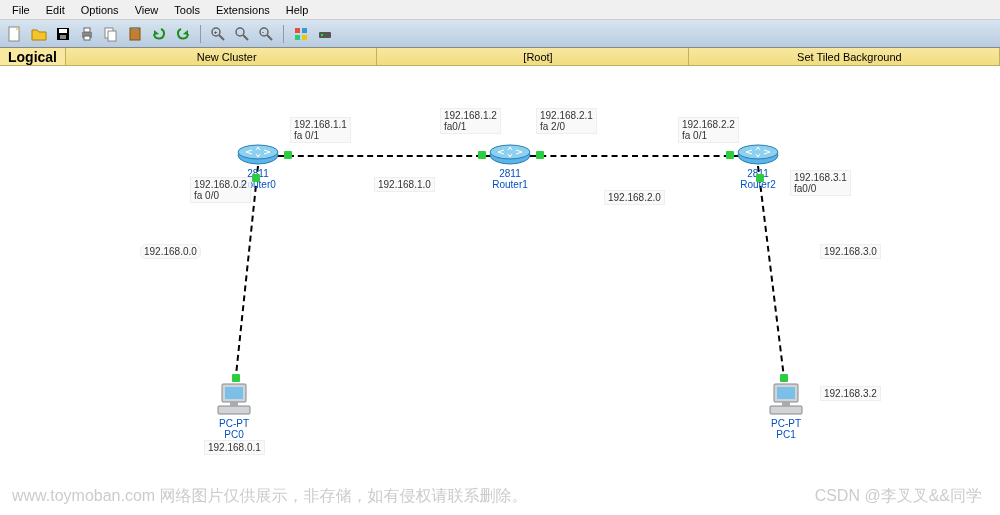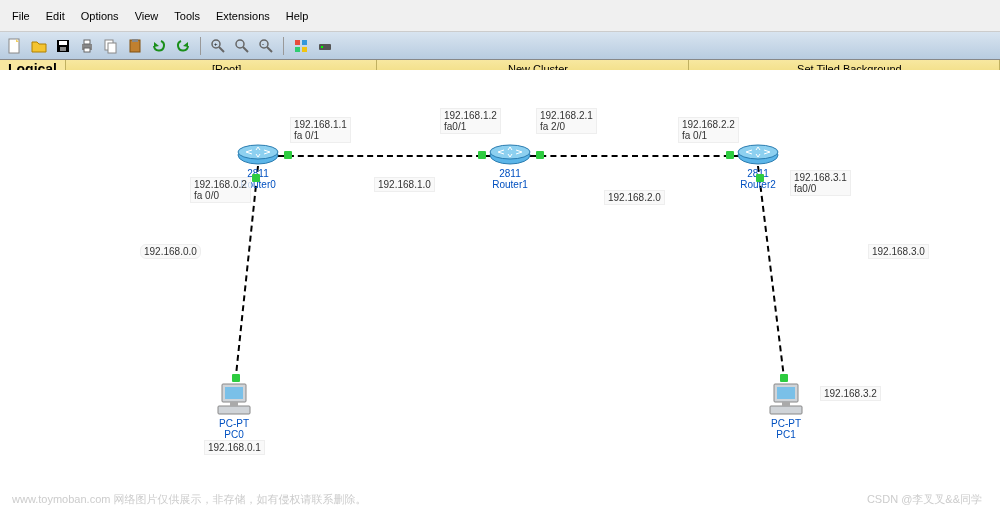--- a/index.html
+++ b/index.html
@@ -1,18 +1,18 @@
 <!DOCTYPE html>
 <html><head>
 <meta charset="utf-8">
 <style>
   * { margin: 0; padding: 0; box-sizing: border-box; font-family: Arial, sans-serif; }
   body { width: 1000px; height: 515px; overflow: hidden; background: #fff; position: relative; }
   
-  .menubar { height: 32px; background: #f0f0f0; display: flex; align-items: center; padding: 0 4px; font-size: 11px; border-bottom: 1px solid #ccc; }
+  .menubar { height: 20px; background: #f0f0f0; display: flex; align-items: center; padding: 0 4px; font-size: 11px; border-bottom: 1px solid #ccc; }
   .menubar span { padding: 2px 8px; cursor: default; }
   
   .toolbar { height: 28px; background: linear-gradient(#d8e4f0, #b8cce0); display: flex; align-items: center; padding: 2px 4px; gap: 2px; border-bottom: 1px solid #888; }
   .toolbar-btn { width: 22px; height: 22px; display: flex; align-items: center; justify-content: center; cursor: pointer; border: 1px solid transparent; border-radius: 2px; }
   .toolbar-sep { width: 1px; height: 18px; background: #999; margin: 0 4px; }
   
   .secondbar { height: 18px; background: linear-gradient(#f8e8a0, #f0dc80); display: flex; align-items: stretch; font-size: 11px; border-bottom: 1px solid #c0b060; gap: 11px; }
   .sb-logical { font-weight: bold; font-size: 14px; padding: 2px 8px; background: #f8e8a0; border-right: 1px solid #c0b060; display:flex; align-items:center; }
   .sb-item { flex: 1; display: flex; align-items: center; justify-content: center; border-right: 1px solid #c0b060; cursor: pointer; }
   .sb-item.disabled { color: #999; }
@@ -23,21 +23,21 @@
   .wire { position: absolute; border-top: 2px dashed #000; transform-origin: left center; z-index: 1; }
   .dot-g { position: absolute; width: 8px; height: 8px; background: #2ecc40; border-radius: 1px; z-index: 3; margin-left:-4px; margin-top:-4px; }
   
   .device { position: absolute; z-index: 2; text-align: center; font-size: 10px; color: #333; }
   .router-icon { width: 44px; height: 22px; margin: 0 auto; }
   .pc-icon { width: 36px; height: 34px; margin: 0 auto; }
   .dev-label { color: #0050c0; font-size: 10px; line-height: 1.1; }
   
   .ip-label { position: absolute; font-size: 10px; color: #333; background: rgba(248,248,248,0.8); padding: 1px 3px; border: 1px solid #eee; z-index:4; white-space: pre; line-height:1.1; }
   
-  .watermark { position: absolute; font-size: 11px; color: #ccc; }
+  .watermark { position: absolute; font-size: 16px; color: #ccc; }
   .wm1 { left: 12px; bottom: 8px; }
   .wm2 { right: 18px; bottom: 8px; }
 </style>
 </head>
 <body>
 
 <div class="menubar">
   <span>File</span>
   <span>Edit</span>
   <span>Options</span>
@@ -130,22 +130,22 @@
   <div class="toolbar-btn">
       <svg width="16" height="16">
         <rect x="2" y="6" width="12" height="6" fill="#555" rx="1"></rect>
         <rect x="4" y="8" width="2" height="2" fill="#0f0"></rect>
       </svg>
     </div>
 </div>
 
 <div class="secondbar">
   <div class="sb-logical">Logical</div>
+  <div class="sb-item">New Cluster</div>
   <div class="sb-item">[Root]</div>
-  <div class="sb-item">New Cluster</div>
   <div class="sb-item">Set Tiled Background</div>
 </div>
 
 <div class="sb-tab">
   <svg width="24" height="14">
       <circle cx="7" cy="7" r="3" fill="none" stroke="#888"></circle>
       <line x1="10" y1="7" x2="18" y2="7" stroke="#888"></line>
       <circle cx="18" cy="7" r="2" fill="#888"></circle>
     </svg>
 </div>
@@ -229,21 +229,21 @@
   <div class="ip-label" style="left:536px; top:38px;">192.168.2.1
 fa 2/0</div>
   <div class="ip-label" style="left:678px; top:47px;">192.168.2.2
 fa 0/1</div>
   <div class="ip-label" style="left:790px; top:100px;">192.168.3.1
 fa0/0</div>
 
   <div class="ip-label" style="left:140px; top:174px;border-radius:6px;">192.168.0.0</div>
   <div class="ip-label" style="left:374px; top:107px;">192.168.1.0</div>
   <div class="ip-label" style="left:604px; top:120px;">192.168.2.0</div>
-  <div class="ip-label" style="left:868px; top:174px;">192.168.3.0</div>
+  <div class="ip-label" style="left:820px; top:174px;">192.168.3.0</div>
 
   <div class="ip-label" style="left:204px; top:370px;">192.168.0.1</div>
   <div class="ip-label" style="left:820px; top:316px;">192.168.3.2</div>
 
 </div>
 
 <div class="watermark wm1">www.toymoban.com 网络图片仅供展示，非存储，如有侵权请联系删除。</div>
 <div class="watermark wm2">CSDN @李叉叉&amp;&amp;同学</div>
 
 </body></html>

